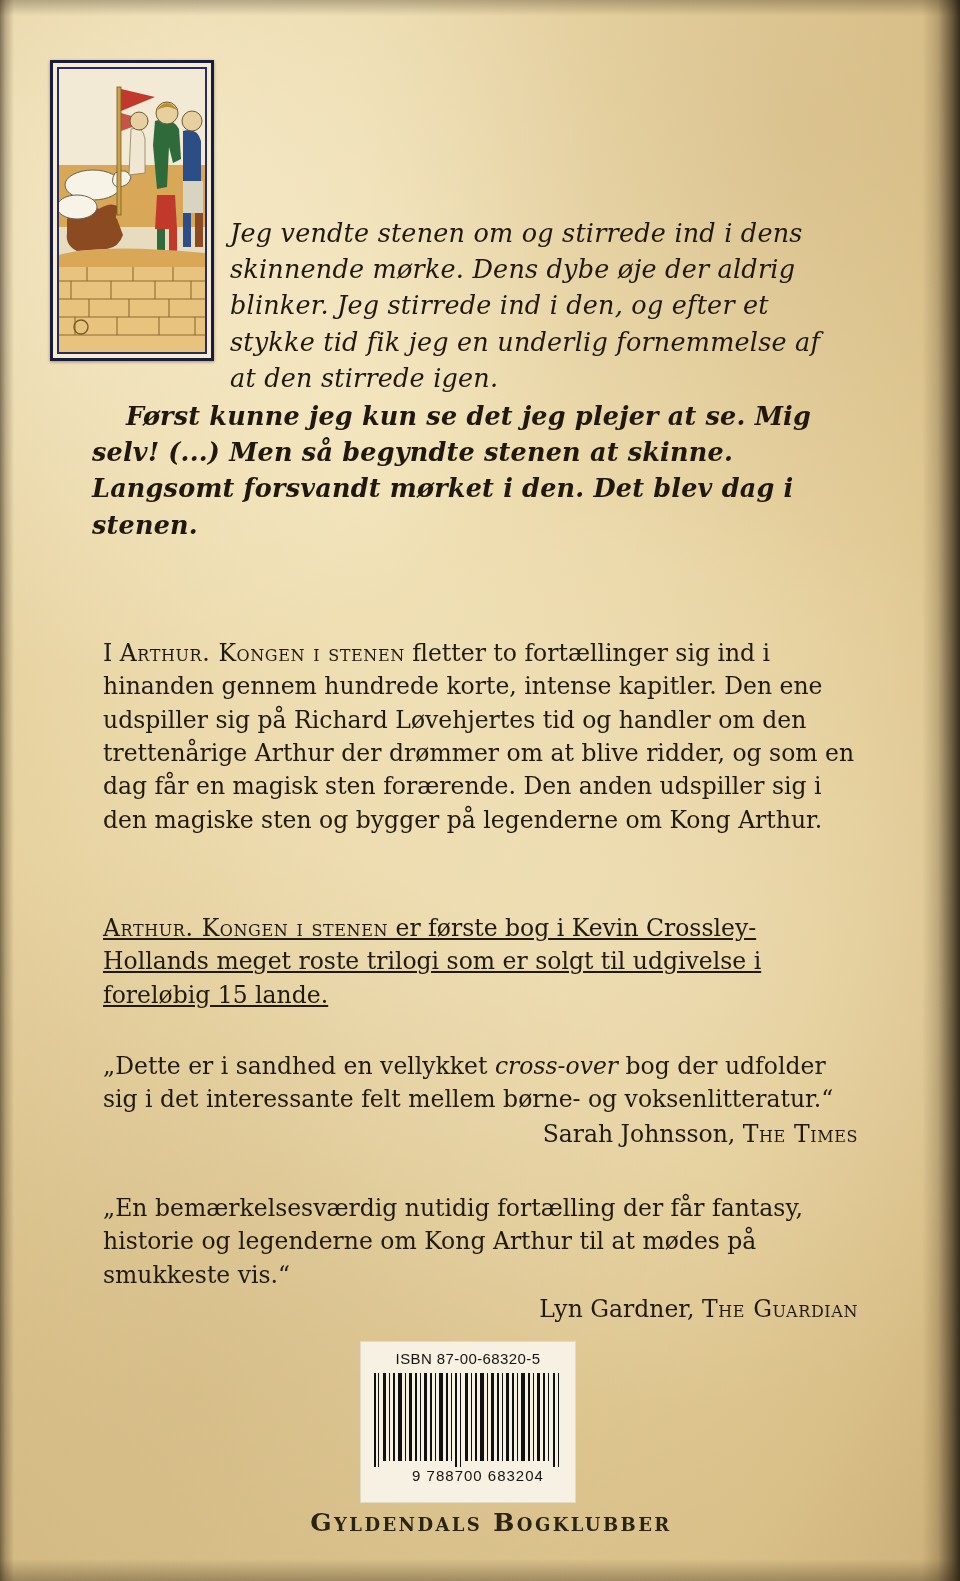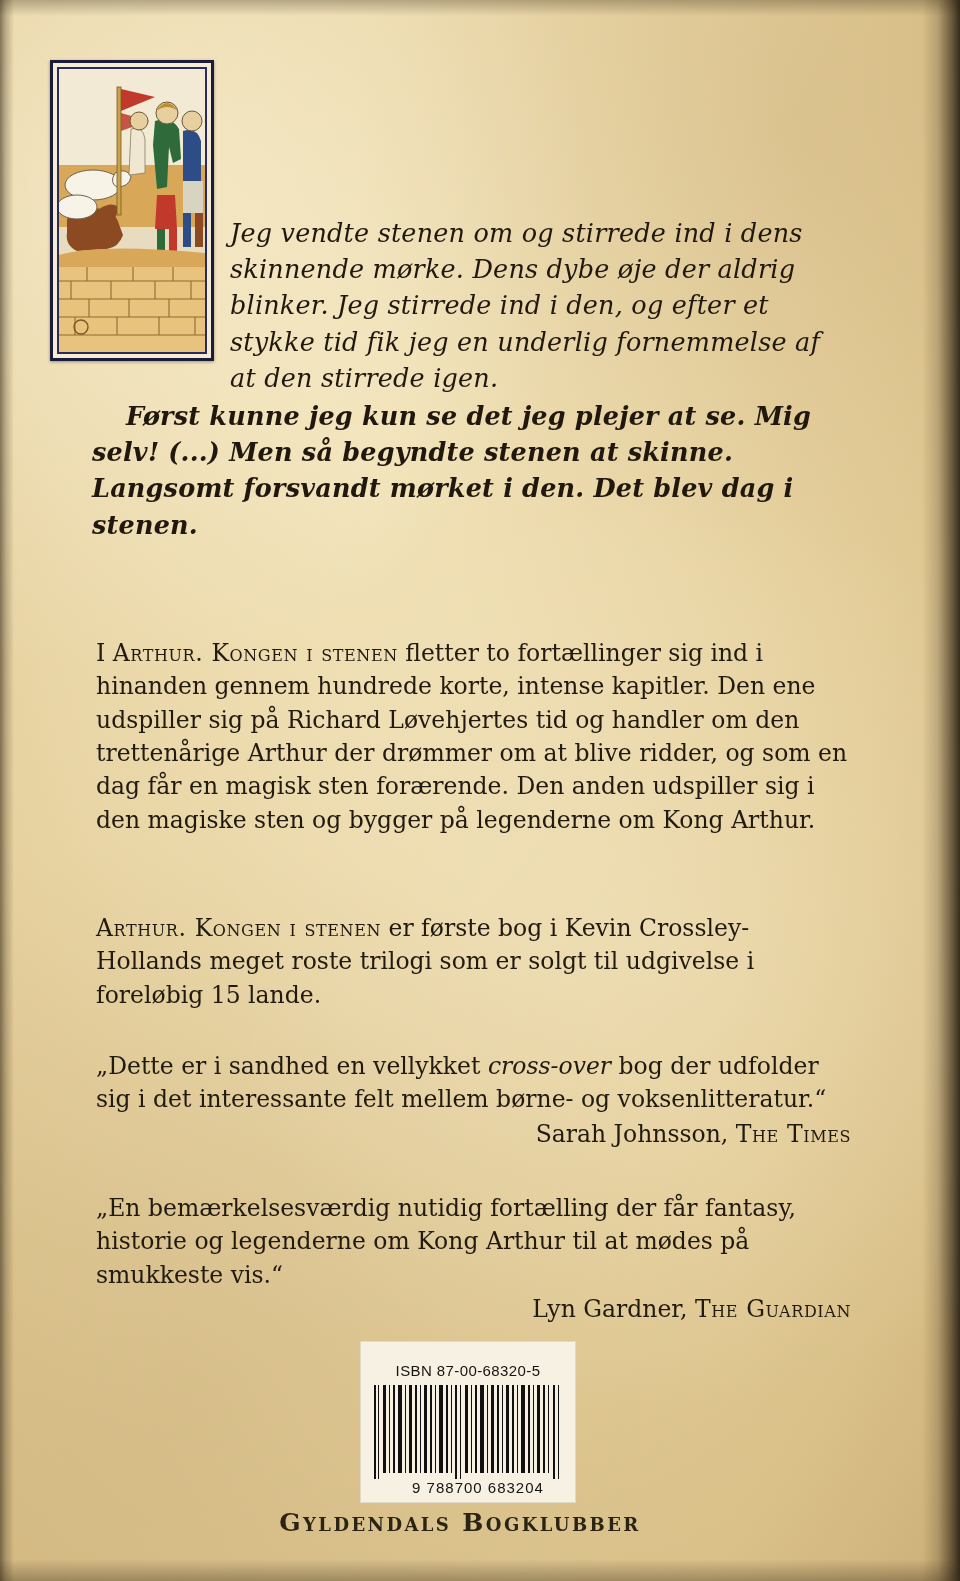--- a/index.html
+++ b/index.html
@@ -116,33 +116,33 @@
     letter-spacing: 0.2px;
   }
   .epigraph p { margin: 0; }
   .ep-block-1 { padding-left: 138px; }
   .ep-block-2 { padding-left: 0px; text-indent: 34px; margin-top: 2px !important; font-weight: bold; }
   .ep-block-3 { padding-left: 0px; text-indent: 34px; margin-top: 2px !important; }
 
   
   .body-block {
     position: absolute;
-    left: 96px;
+    left: 103px;
     width: 755px;
     font-family: "DejaVu Serif", serif;
     font-size: 23.5px;
     line-height: 1.42;
     color: #201a10;
   }
   .sc {
     font-variant: small-caps;
     letter-spacing: 0.6px;
   }
   .b1 { top: 637px; }
-  .b2 { top: 912px; }
+  .b2 { top: 912px; text-decoration: underline; }
   .q1 { top: 1050px; }
   .q2 { top: 1192px; }
 
   .attrib {
     text-align: right;
     margin-top: 1px;
   }
 
   .xover { font-style: italic; }
 
@@ -155,21 +155,21 @@
     height: 160px;
     background: #f6f1e2;
     border: 1px solid #e2dac4;
     text-align: center;
   }
   .isbn-text {
     font-family: "Liberation Sans", sans-serif;
     font-size: 15px;
     color: #171410;
     letter-spacing: 0.4px;
-    padding-top: 20px;
+    padding-top: 8px;
   }
   .bars {
     margin: 4px auto 0 auto;
     width: 196px;
     height: 98px;
     display: block;
   }
   .ean-text {
     font-family: "Liberation Sans", sans-serif;
     font-size: 15px;
@@ -185,20 +185,21 @@
     left: 0;
     top: 1508px;
     width: 920px;
     text-align: center;
     font-family: "DejaVu Serif", serif;
     font-size: 25px;
     font-weight: bold;
     font-variant: small-caps;
     letter-spacing: 2.4px;
     color: #2a2414;
+    padding-left: 31px;
   }
 </style>
 </head>
 <body>
 
 <div id="book">
 
   <div class="content">
 
     <div class="illus-frame">

